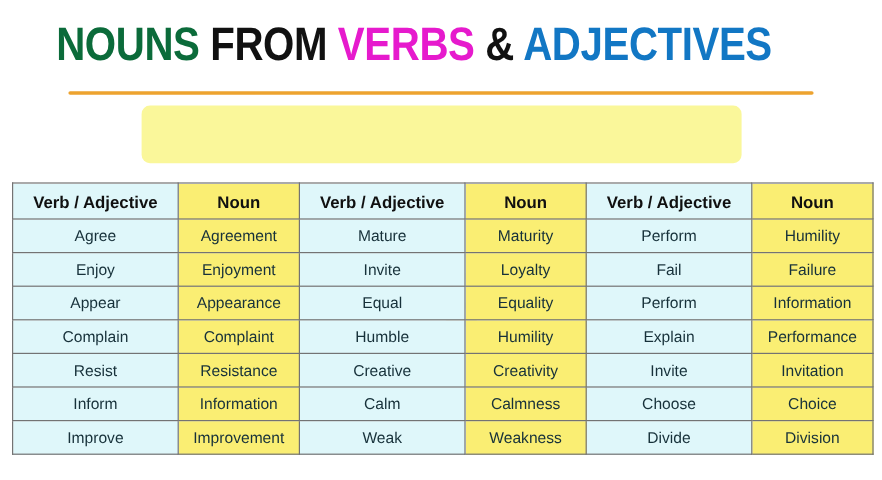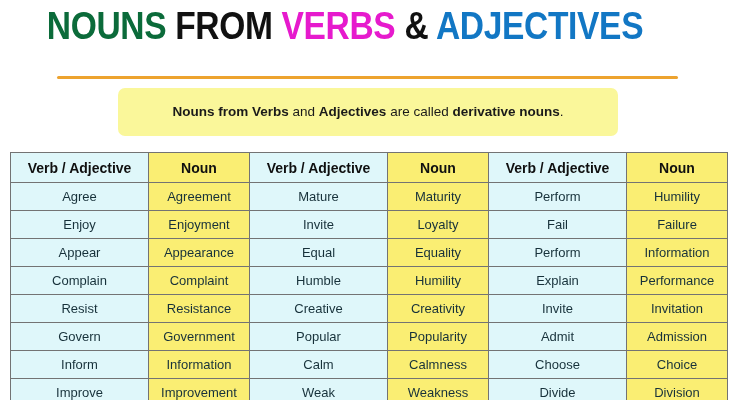--- a/index.html
+++ b/index.html
@@ -11,21 +11,21 @@
     height: 400px;
     background: #ffffff;
     font-family: "Liberation Sans", sans-serif;
     overflow: hidden;
     position: relative;
   }
 
   
   #title-block {
     width: 669px;
-    padding-top: 4px;
+    padding-top: 16px;
     text-align: center;
     position: relative;
   }
   #main-title {
     font-family: "Liberation Sans Narrow", "Liberation Sans", sans-serif;
     font-size: 39px;
     font-weight: 700;
     letter-spacing: -0.4px;
     line-height: 44px;
     white-space: nowrap;
@@ -157,23 +157,20 @@
     <span class="tw-verbs">VERBS</span>
     <span> </span>
     <span class="tw-amp">&amp;</span>
     <span> </span>
     <span class="tw-adj">ADJECTIVES</span>
   </div>
 </div>
 <div id="title-rule"></div>
 
 <div id="subtitle-box">
-  <div class="subtitle-line">
-    <b>Nouns from Verbs</b><span> and </span><b>Adjectives</b><span> are called </span><b>derivative nouns</b><span>.</span>
-  </div>
 </div>
 
 <div id="watermark">
   <div class="wm-piece wm-p1">A</div>
   <div class="wm-piece wm-p2">B</div>
   <div class="wm-piece wm-p3">c</div>
   <div class="wm-piece wm-p4">d</div>
   <div id="watermark-text">engrd</div>
 </div>
 
@@ -231,28 +228,20 @@
       </tr>
       <tr>
         <td class="cell-verb">Resist</td>
         <td class="cell-noun">Resistance</td>
         <td class="cell-verb">Creative</td>
         <td class="cell-noun">Creativity</td>
         <td class="cell-verb">Invite</td>
         <td class="cell-noun">Invitation</td>
       </tr>
       <tr>
-        <td class="cell-verb">Govern</td>
-        <td class="cell-noun">Government</td>
-        <td class="cell-verb">Popular</td>
-        <td class="cell-noun">Popularity</td>
-        <td class="cell-verb">Admit</td>
-        <td class="cell-noun">Admission</td>
-      </tr>
-      <tr>
         <td class="cell-verb">Inform</td>
         <td class="cell-noun">Information</td>
         <td class="cell-verb">Calm</td>
         <td class="cell-noun">Calmness</td>
         <td class="cell-verb">Choose</td>
         <td class="cell-noun">Choice</td>
       </tr>
       <tr>
         <td class="cell-verb">Improve</td>
         <td class="cell-noun">Improvement</td>

